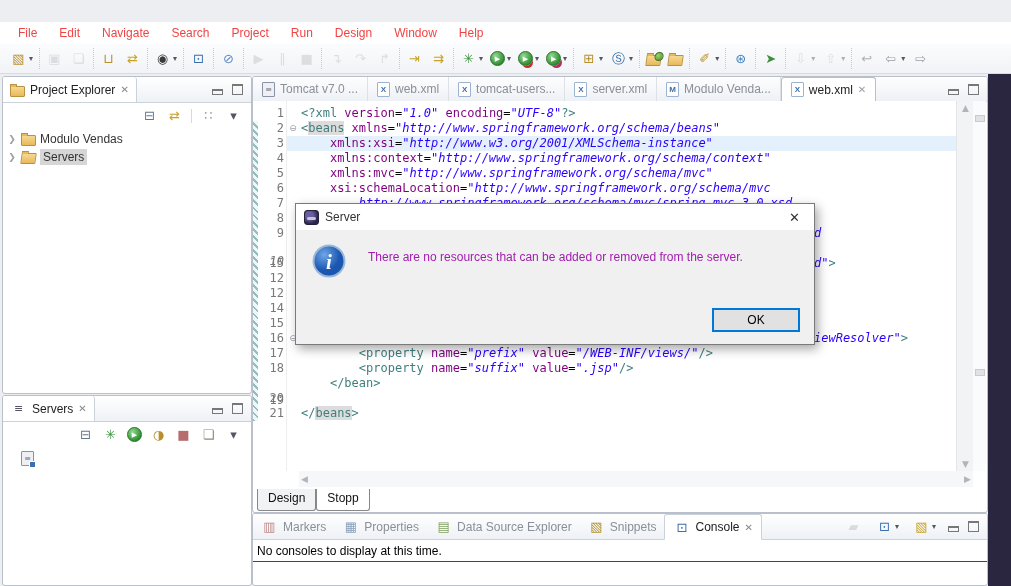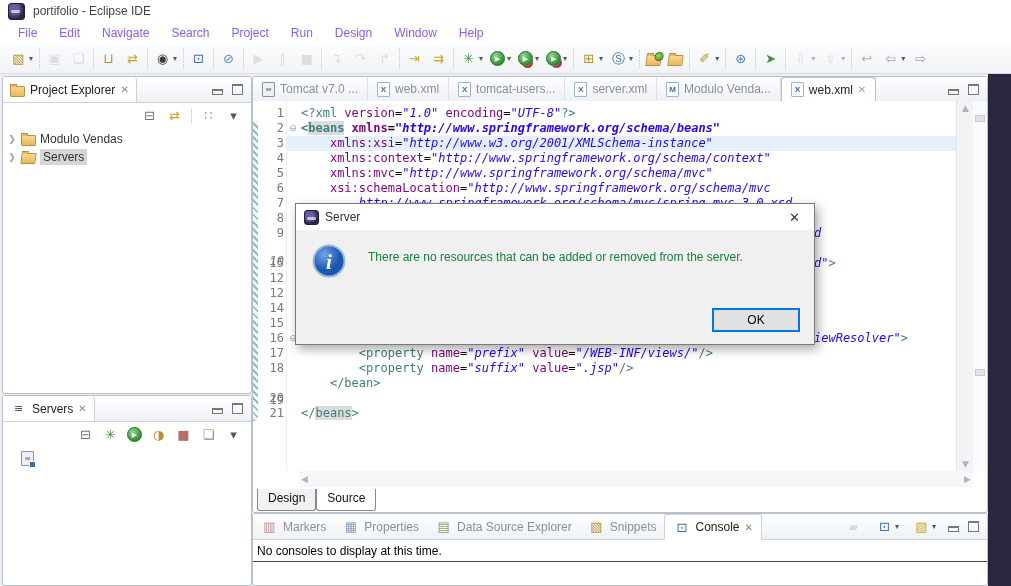--- a/index.html
+++ b/index.html
@@ -5,21 +5,21 @@
   html,body{margin:0;padding:0;}
   body{width:1011px;height:586px;position:relative;font-family:"Liberation Sans",sans-serif;
        font-size:12px;color:#333;background:#eceef2;overflow:hidden;}
   #win{position:absolute;inset:0;background:#eceef2;}
   
   #titlebar{position:absolute;left:0;top:0;width:1011px;height:22px;background:#fff;display:flex;align-items:center;gap:8px;padding-left:8px;box-sizing:border-box;}
   .eclipse-logo{width:15px;height:15px;border-radius:3px;background:radial-gradient(circle at 35% 35%, #6a5fa0 0 30%, #2d2547 70%);border:1px solid #241f3a;position:relative;flex:0 0 auto;}
   .eclipse-logo::after{content:"";position:absolute;left:2px;top:6px;width:9px;height:3px;background:#c9c4dd;border-radius:2px;}
   #title-text{color:#444;}
   #menubar{position:absolute;left:0;top:22px;width:1011px;height:22px;background:#fff;display:flex;align-items:center;padding-left:8px;gap:2px;}
-  .menu-item{padding:2px 10px;color:#8b5cf6;background:none;border:none;font:inherit;cursor:default;}
+  .menu-item{padding:2px 10px;color:#ef4444;background:none;border:none;font:inherit;cursor:default;}
   #toolbar{position:absolute;left:0;top:44px;width:1011px;height:30px;background:linear-gradient(#fbfcfd,#f1f3f6);border-bottom:1px solid #d7dbe2;display:flex;align-items:center;padding-left:4px;box-sizing:border-box;}
   .tgroup{display:flex;align-items:center;gap:1px;padding:0 3px;}
   .tgroup + .tgroup{border-left:1px dotted #c3c9d2;}
   .tbtn{display:flex;align-items:center;gap:2px;background:none;border:1px solid transparent;border-radius:2px;padding:1px 2px;cursor:default;}
   .ticon{display:inline-flex;width:17px;height:17px;align-items:center;justify-content:center;font-size:13px;font-family:"DejaVu Sans",sans-serif;}
   .caret{font-size:8px;color:#556;}
   .circle-play{width:15px;height:15px;border-radius:50%;background:radial-gradient(circle at 35% 30%,#8fd98f,#2e8b2e 75%);color:#fff;font-size:7px;border:1px solid #257025;box-sizing:border-box;}
   .circle-play.cov{box-shadow:2px 4px 0 -2px #c03030;}
   .circle-play.prof{box-shadow:3px 4px 0 -2px #b03060;}
   .folder-ic{width:13px;height:9px;background:linear-gradient(#f6d892,#e8b95a);border:1px solid #b8923f;border-radius:1px;position:relative;margin-top:3px;}
@@ -88,24 +88,20 @@
   #right-strip{position:absolute;left:988px;top:74px;width:23px;height:512px;background:#2b2640;}
   #right-strip-top{position:absolute;left:988px;top:74px;width:23px;height:28px;background:#fff;overflow:hidden;}
   #right-strip-top .ball{position:absolute;left:6px;top:4px;width:20px;height:20px;border-radius:50%;background:radial-gradient(circle at 35% 35%,#f4e3b2,#c89b3c);border:2px solid #8a6f2a;}
   .dis{opacity:.45;}
 </style>
 </head>
 <body>
 
 <div id="win">
 
-  <div id="titlebar">
-    <span class="eclipse-logo"></span>
-    <span id="title-text">portifolio - Eclipse IDE</span>
-  </div>
 
   <nav id="menubar">
       <button class="menu-item">File</button>
       <button class="menu-item">Edit</button>
       <button class="menu-item">Navigate</button>
       <button class="menu-item">Search</button>
       <button class="menu-item">Project</button>
       <button class="menu-item">Run</button>
       <button class="menu-item">Design</button>
       <button class="menu-item">Window</button>
@@ -414,21 +410,21 @@
           <div class="lnum" style="top: 292px;">19</div>
           <div class="lnum" style="top: 290px;">20</div>
           <div class="lnum" style="top: 305px;">21</div>
         </div>
       <div class="foldcol">
           <span class="foldmark" style="top: 20px;">⊖</span>
           <span class="foldmark" style="top: 230px;">⊖</span>
         </div>
       <div id="code-layer">
           <div class="cline" style="top: 5px;"><span class="g">&lt;?xml </span><span class="a">version</span><span class="p">=</span><span class="v">"1.0"</span><span class="p"> </span><span class="a">encoding</span><span class="p">=</span><span class="v">"UTF-8"</span><span class="g">?&gt;</span></div>
-          <div class="cline" style="top: 20px; font-weight: bold;"><span class="g">&lt;</span><span class="g hl">beans</span><span class="p"> </span><span class="a">xmlns</span><span class="p">=</span><span class="v">"http://www.springframework.org/schema/beans"</span></div>
+          <div class="cline" style="top: 20px;"><span class="g">&lt;</span><span class="g hl">beans</span><span class="p"> </span><span class="a">xmlns</span><span class="p">=</span><span class="v">"http://www.springframework.org/schema/beans"</span></div>
           <div class="cline" style="top: 35px;"><span class="p">    </span><span class="a">xmlns:xsi</span><span class="p">=</span><span class="v">"http://www.w3.org/2001/XMLSchema-instance"</span></div>
           <div class="cline" style="top: 50px;"><span class="p">    </span><span class="a">xmlns:context</span><span class="p">=</span><span class="v">"http://www.springframework.org/schema/context"</span></div>
           <div class="cline" style="top: 65px;"><span class="p">    </span><span class="a">xmlns:mvc</span><span class="p">=</span><span class="v">"http://www.springframework.org/schema/mvc"</span></div>
           <div class="cline" style="top: 80px;"><span class="p">    </span><span class="a">xsi:schemaLocation</span><span class="p">=</span><span class="v">"http://www.springframework.org/schema/mvc</span></div>
           <div class="cline" style="top: 95px;"><span class="v">        http://www.springframework.org/schema/mvc/spring-mvc-3.0.xsd</span></div>
           <div class="cline" style="top: 110px;"><span class="v">        http://www.springframework.org/schema/beans</span></div>
           <div class="cline" style="top: 125px;"><span class="v">        http://www.springframework.org/schema/beans/spring-beans-3.0.xsd</span></div>
           <div class="cline" style="top: 140px;"><span class="v">        http://www.springframework.org/schema/context</span></div>
           <div class="cline" style="top: 155px;"><span class="v">        http://www.springframework.org/schema/context/spring-context.xsd"</span><span class="g">&gt;</span></div>
           <div class="cline" style="top: 170px;"></div>
@@ -450,21 +446,21 @@
     <div id="overview">
       <span class="mk" style="top:14px"></span>
       <span class="mk" style="top:268px"></span>
     </div>
     <div id="hscroll">
       <span class="arr">◀</span>
       <span class="arr">▶</span>
     </div>
     <div id="pagetabs">
         <div class="ptab">Design</div>
-        <div class="ptab active">Source</div>
+        <div class="ptab active">Stopp</div>
       </div>
   </section>
 
   <section class="part" id="console-part">
     <div class="part-header">
       <div id="console-tabs">
           <div class="ctab">
             <span class="ticon" style="color: rgb(192, 138, 138);">▥</span>
             <span>Markers</span>
           </div>
@@ -524,18 +520,18 @@
       <svg width="34" height="34" viewBox="0 0 34 34">
         <defs>
             <radialGradient id="ig" cx="35%" cy="30%">
               <stop offset="0%" stop-color="#6ea6e8"></stop>
               <stop offset="100%" stop-color="#1b57b0"></stop>
             </radialGradient>
           </defs>
         <circle cx="17" cy="17" r="15.5" fill="url(#ig)" stroke="#9bb8d8" stroke-width="2"></circle>
         <text x="17" y="25" text-anchor="middle" font-family="Liberation Serif,serif" font-style="italic" font-weight="bold" font-size="21" fill="#fff">i</text>
       </svg>
-      <span style="padding-top:6px;color:#15803d;">There are no resources that can be added or removed from the server.</span>
+      <span style="padding-top:6px;color:#a21caf;">There are no resources that can be added or removed from the server.</span>
     </div>
     <button id="ok-btn">OK</button>
   </div>
 
 </div>
 
 </body></html>

